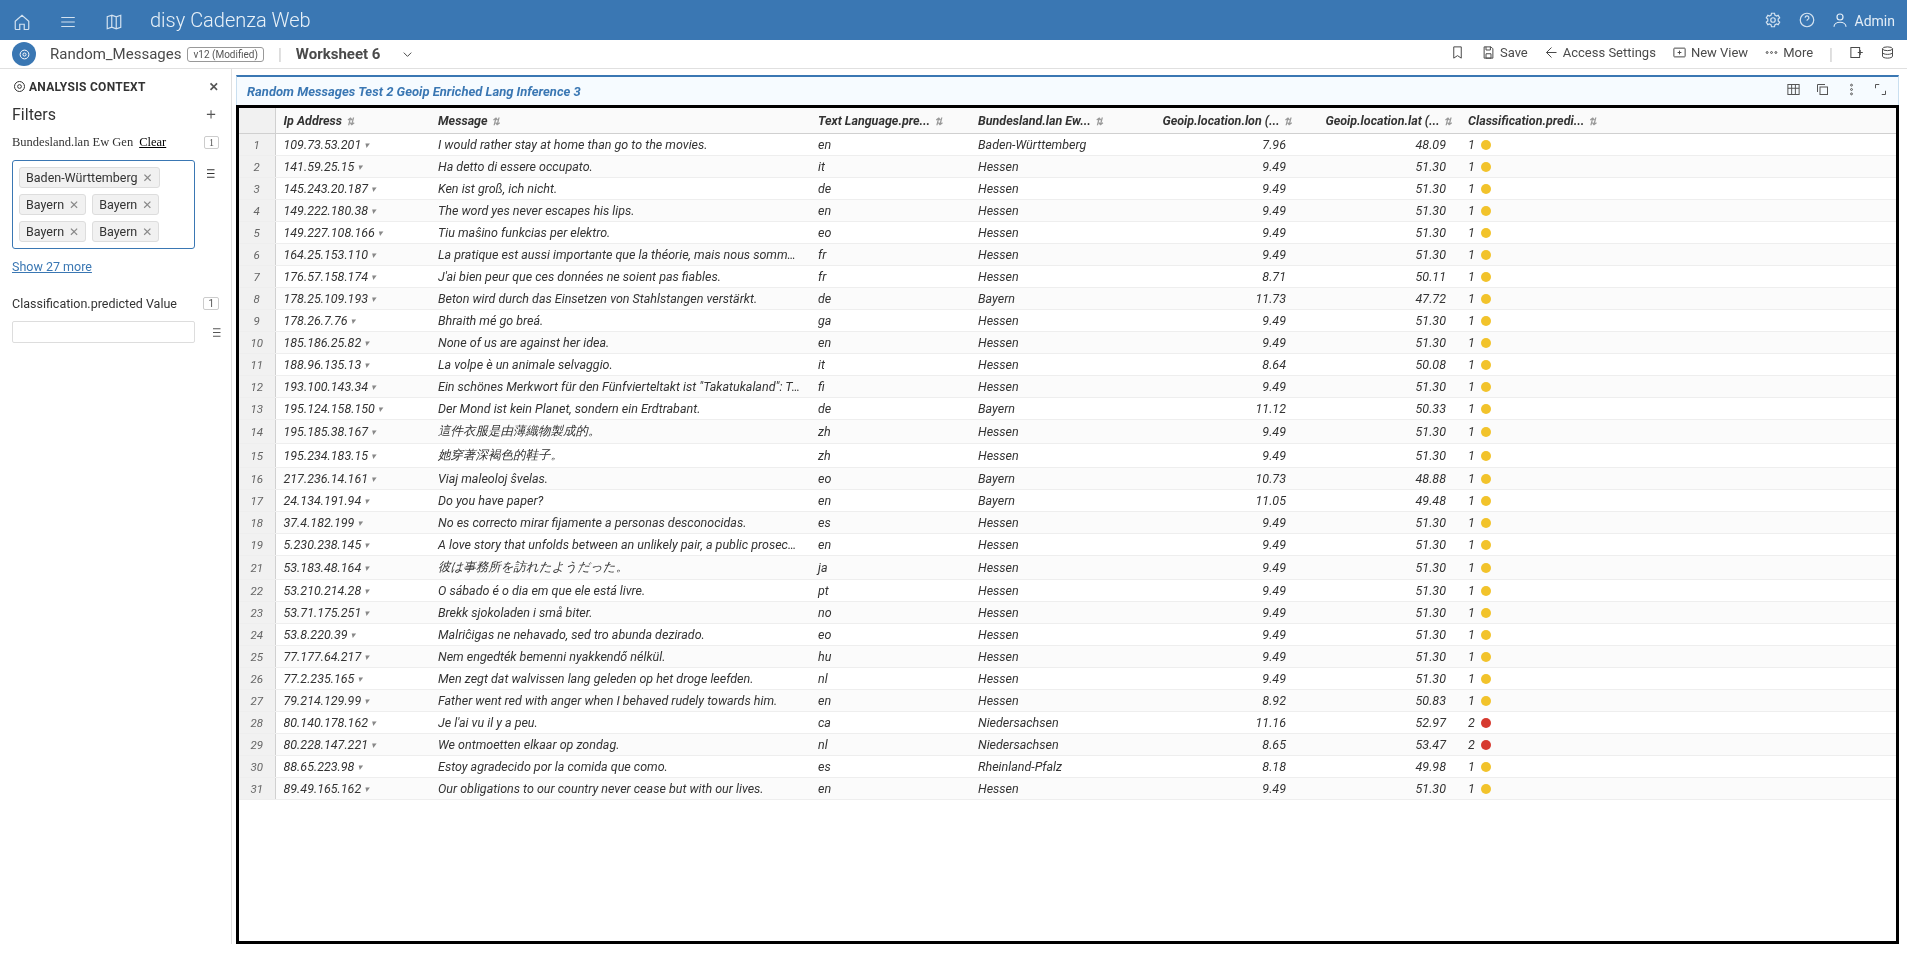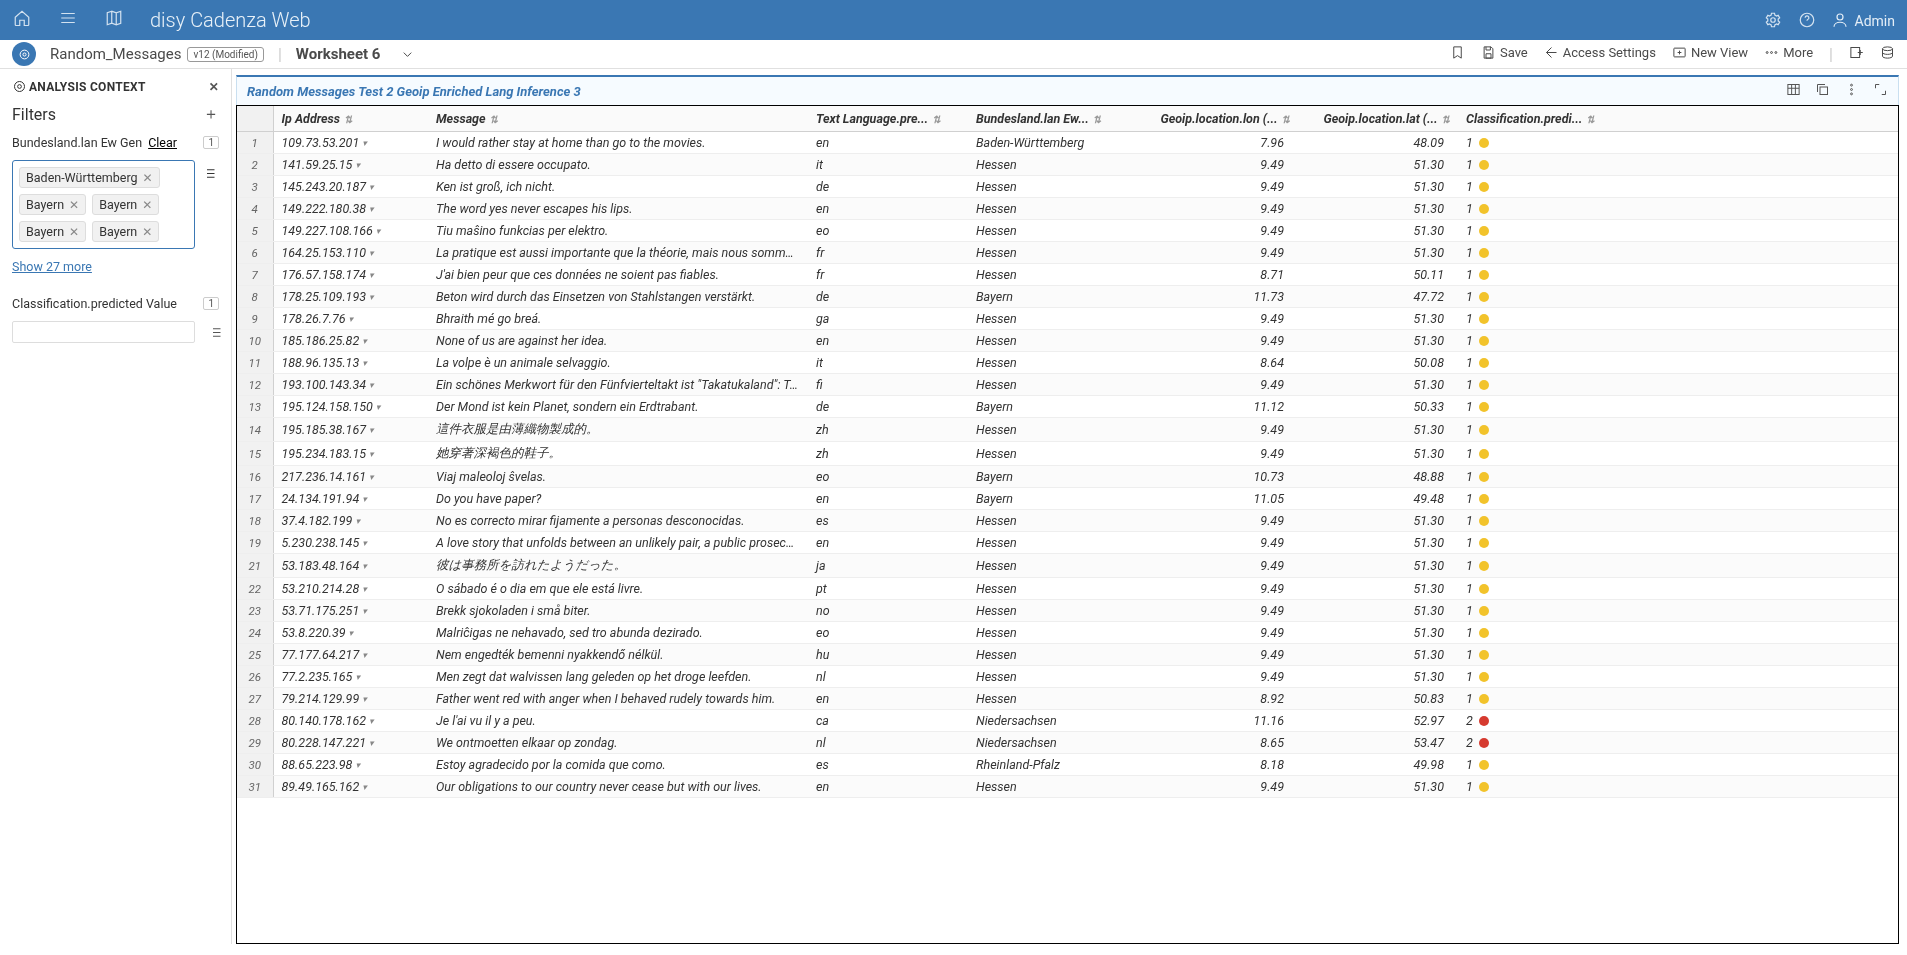--- a/index.html
+++ b/index.html
@@ -1,20 +1,20 @@
 <!DOCTYPE html>
 <html><head>
 <meta charset="utf-8">
 <style>
 * { box-sizing: border-box; margin: 0; padding: 0; }
 body { font-family: -apple-system, "Segoe UI", Roboto, Arial, sans-serif; font-size: 13px; color: #333; background: #fff; overflow: hidden; }
 
 
 .topbar { background: #3a77b3; height: 40px; display: flex; align-items: center; padding: 0 12px; color: #e4eef7; }
-.topbar-left { display: flex; align-items: flex-start; gap: 26px; }
+.topbar-left { display: flex; align-items: flex-end; gap: 26px; }
 .topbar-icon { width: 20px; height: 20px; display: flex; align-items: center; justify-content: center; cursor: pointer; opacity: .9; }
 .topbar-title { font-size: 20px; font-weight: 300; color: #e8f1f8; }
 .topbar-right { margin-left: auto; display: flex; align-items: center; gap: 14px; }
 .topbar-user { display: flex; align-items: flex-end; gap: 6px; font-size: 14px; }
 
 
 .toolbar { height: 29px; display: flex; align-items: center; padding: 0 12px; border-bottom: 1px solid #e0e0e0; color: #4a4a4a; gap: 14px; }
 .toolbar .target { width: 24px; height: 24px; border-radius: 50%; background: #3a77b3; display: flex; align-items: center; justify-content: center; color: #fff; }
 .doc-name { display: flex; align-items: center; gap: 6px; font-size: 15px; }
 .badge { border: 1px solid #999; border-radius: 3px; padding: 1px 5px; font-size: 10px; color: #555; }
@@ -23,39 +23,39 @@
 .toolbar-right { margin-left: auto; display: flex; align-items: flex-start; gap: 16px; color: #4a4a4a; }
 .tb-item { display: flex; align-items: center; gap: 4px; font-size: 13px; cursor: pointer; }
 
 
 .main { display: flex; height: calc(100vh - 80px); }
 .sidebar { width: 232px; border-right: 1px solid #e0e0e0; padding: 10px 12px; display: flex; flex-direction: column; gap: 10px; }
 .panel-head { display: flex; align-items: flex-end; gap: 2px; font-weight: 700; letter-spacing: .3px; font-size: 12px; }
 .panel-head .close { margin-left: auto; cursor: pointer; color: #555; }
 .filters-head { display: flex; align-items: center; font-size: 16px; color: #333; }
 .filters-head .plus { margin-left: auto; cursor: pointer; color: #555; }
-.filter-label { display: flex; align-items: center; gap: 6px; font-size: 12.5px; color: #333; }
+.filter-label { display: flex; align-items: center; gap: 6px; font-size: 12.5px; color: #333; font-family: Liberation Serif, serif; }
 .filter-label .clear { color: #000000; text-decoration: underline; cursor: pointer; }
 .filter-label .count { margin-left: auto; border: 1px solid #ccc; border-radius: 2px; padding: 0 4px; font-size: 10px; color: #555; }
 .tagbox { border: 1px solid #3a77b3; border-radius: 3px; padding: 6px; display: flex; flex-wrap: wrap; gap: 6px; position: relative; }
 .tag { background: #f1f1f1; border: 1px solid #ddd; border-radius: 3px; padding: 2px 6px; display: inline-flex; align-items: center; gap: 5px; font-size: 12.5px; }
 .tag .x { color: #888; cursor: pointer; font-size: 12px; }
 .showmore { color: #3a77b3; text-decoration: underline; font-size: 12.5px; cursor: pointer; }
 .filter2-row { display: flex; align-items: center; font-size: 12.5px; }
 .filter2-row .count { margin-left: auto; border: 1px solid #ccc; border-radius: 2px; padding: 0 4px; font-size: 10px; color: #555; }
 .filter2-input { border: 1px solid #ddd; height: 22px; border-radius: 2px; margin-right: 24px; position: relative; }
 .filter2-wrap { position: relative; }
 .filter2-wrap .list-icn { position: absolute; right: -4px; top: 4px; color: #555; cursor: pointer; }
 
 
 .content { flex: 1; display: flex; flex-direction: column; overflow: hidden; padding: 6px 8px 0 4px; font-style: italic; }
 .sheet-head { border: 1px solid #c9dff0; border-bottom: none; background: #f6fbff; height: 30px; display: flex; align-items: center; padding: 0 10px; border-top: 2px solid #3a77b3; }
 .sheet-title { color: #3a77b3; font-weight: 700; font-size: 13px; }
 .sheet-icons { margin-left: auto; display: flex; gap: 14px; color: #555; }
-.table-wrap { border: 1px solid #000000; flex: 1; overflow: auto; }
+.table-wrap { border: 3px solid #000000; flex: 1; overflow: auto; }
 table { border-collapse: collapse; width: 100%; table-layout: fixed; }
 thead th { background: #fafafa; border-bottom: 1px solid #d0d0d0; padding: 5px 8px; text-align: left; font-weight: 700; font-size: 12.5px; color: #333; position: relative; white-space: nowrap; overflow: hidden; text-overflow: ellipsis; }
 thead th .sort { color: #999; font-size: 10px; margin-left: 4px; }
 tbody td { border-bottom: 1px solid #eee; padding: 3px 8px; font-size: 12.5px; white-space: nowrap; overflow: hidden; text-overflow: ellipsis; }
 tbody tr:nth-child(even) { background: #fbfbfb; }
 td.rownum, th.rownum { width: 34px; text-align: center; background: #f1f1f1; color: #666; border-right: 1px solid #d0d0d0; font-size: 11.5px; }
 td.num { text-align: right; padding-right: 14px; }
 .ip-cell { display: inline-flex; align-items: center; gap: 3px; }
 .ip-cell .dd { color: #888; font-size: 9px; }
 .pred-cell { display: inline-flex; align-items: center; gap: 6px; }

